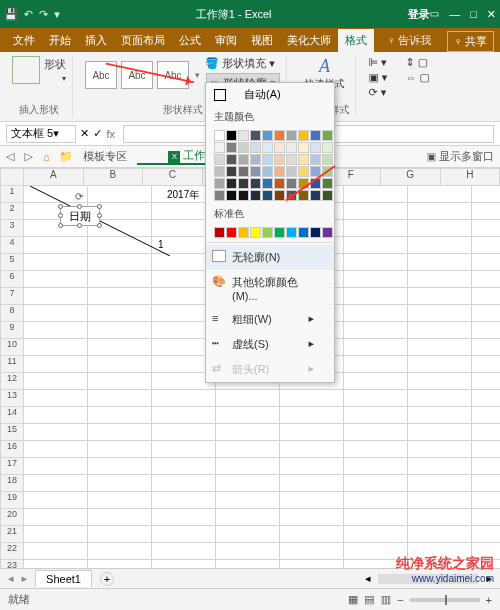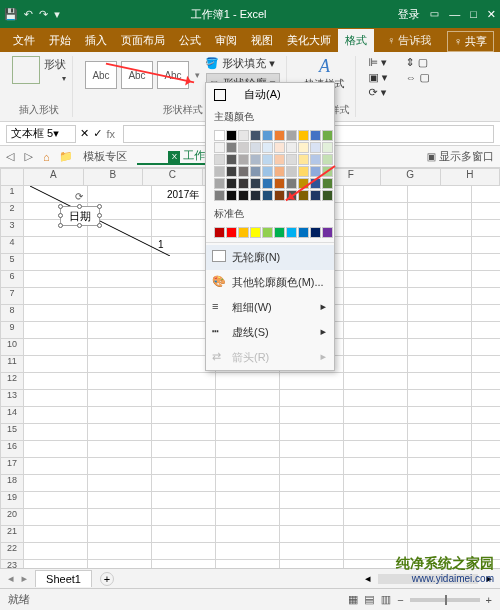--- a/index.html
+++ b/index.html
@@ -40,51 +40,51 @@
 
 .textbox{position:absolute;left:60px;top:38px;width:40px;height:20px;border:1px solid #a0a0a0;background:#fff;display:flex;align-items:center;justify-content:center;font-size:10px;}
 .handle{width:5px;height:5px;border:1px solid #666;background:#fff;border-radius:50%;position:absolute;}
 .diag{position:absolute;left:30px;top:18px;width:140px;height:70px;pointer-events:none;}
 .dropdown{position:absolute;left:205px;top:82px;width:130px;background:#f8f8f8;border:1px solid #bcbcbc;box-shadow:2px 2px 6px rgba(0,0,0,.25);z-index:50;}
 .dropdown .section{padding:4px 8px;font-size:10px;color:#444;}
 .dropdown .auto{display:flex;align-items:center;gap:18px;padding:4px 8px;}
 .dropdown .auto .sw{width:12px;height:12px;border:1px solid #000;}
 .color-grid{display:grid;grid-template-columns:repeat(10,11px);gap:1px;padding:2px 8px;}
 .color-grid span{width:11px;height:11px;border:1px solid #ccc;}
-.dropdown .item{padding:5px 8px 5px 26px;font-size:10px;color:#333;position:relative;display:flex;justify-content:space-between;}
+.dropdown .item{padding:5px 20px 5px 26px;font-size:10px;color:#333;position:relative;display:flex;justify-content:space-between;}
 .dropdown .item:hover,.dropdown .item.hov{background:#e8eef5;}
 .dropdown .item .ico{position:absolute;left:6px;width:14px;height:12px;}
 .dropdown hr{border:none;border-top:1px solid #ddd;margin:2px 0;}
 .arrow{position:absolute;z-index:60;width:110px;height:2px;background:#ff3030;}
 .arrow:after{content:"";position:absolute;right:-2px;top:-4px;border:5px solid transparent;border-left-color:#ff3030;}
 .arrow1{left:105px;top:72px;width:90px;transform:rotate(12deg);}
 .arrow2{left:335px;top:165px;width:60px;transform:rotate(145deg);transform-origin:left center;}
 .sheet-tabs{position:absolute;bottom:22px;left:0;right:0;height:20px;background:#f3f3f3;border-top:1px solid #ccc;display:flex;align-items:center;padding:0 8px;gap:8px;font-size:10px;}
 .sheet-tabs .nav{color:#888;}
 .sheet-tabs .tab{padding:2px 10px;background:#fff;border:1px solid #ccc;border-bottom:none;}
 .sheet-tabs .plus{width:14px;height:14px;border:1px solid #ccc;border-radius:50%;text-align:center;line-height:12px;}
 .statusbar{position:absolute;bottom:0;left:0;right:0;height:22px;background:#f3f3f3;border-top:1px solid #ccc;display:flex;align-items:center;padding:0 8px;font-size:10px;color:#555;justify-content:space-between;}
 .watermark{position:absolute;right:6px;bottom:26px;text-align:right;z-index:70;}
-.watermark .t1{font-size:14px;color:#4d7c0f;font-weight:bold;}
+.watermark .t1{font-size:14px;color:#ef4444;font-weight:bold;}
 .watermark .t2{font-size:10px;color:#1a3b82;}
 .ribbon .mini{font-size:10px;color:#444;}
 .displaymore{margin-left:auto;font-size:10px;color:#555;}
 </style>
 </head>
 <body>
 
 <div class="titlebar">
   <div class="qat">
     <span>💾</span>
     <span>↶</span>
     <span>↷</span>
     <span>▾</span>
   </div>
   <div class="center">工作簿1 - Excel</div>
-  <div style="margin-right:10px;">登录</div>
+  <div style="font-weight:bold;">登录</div>
   <div class="winbtns">
     <span style="font-size:10px;">▭</span>
     <span>—</span>
     <span>□</span>
     <span>✕</span>
   </div>
 </div>
 
 <div class="ribbon-tabs">
   <div class="tab">文件</div>

